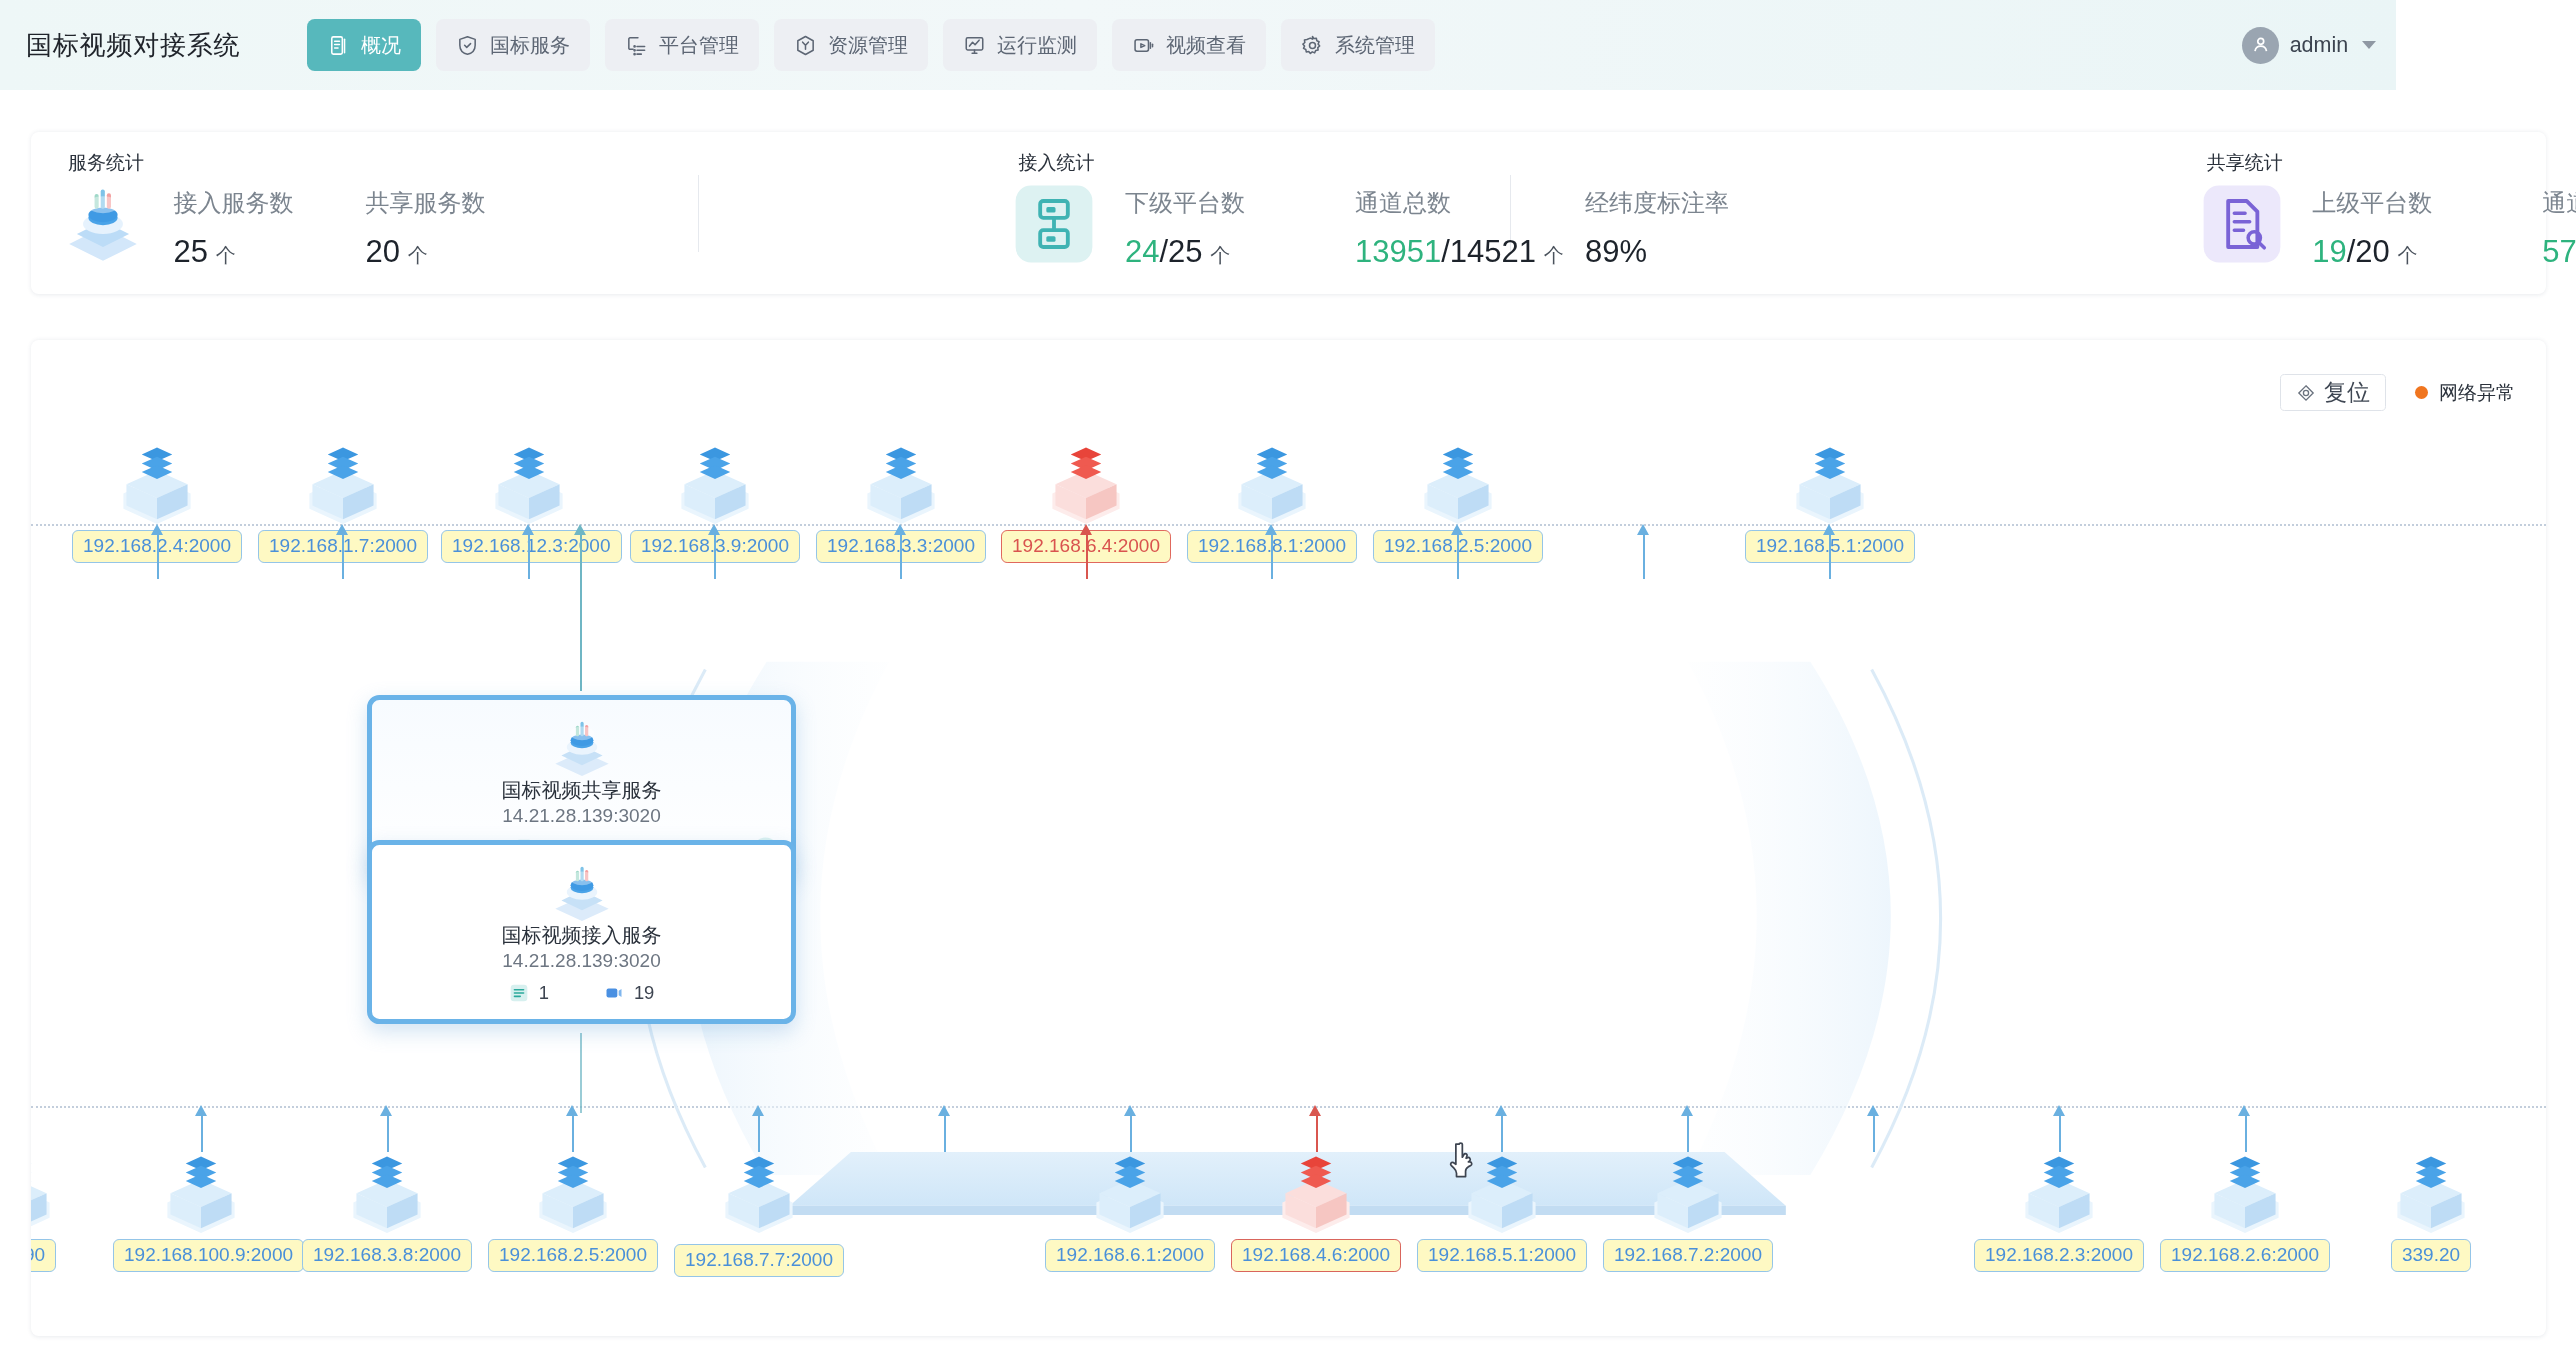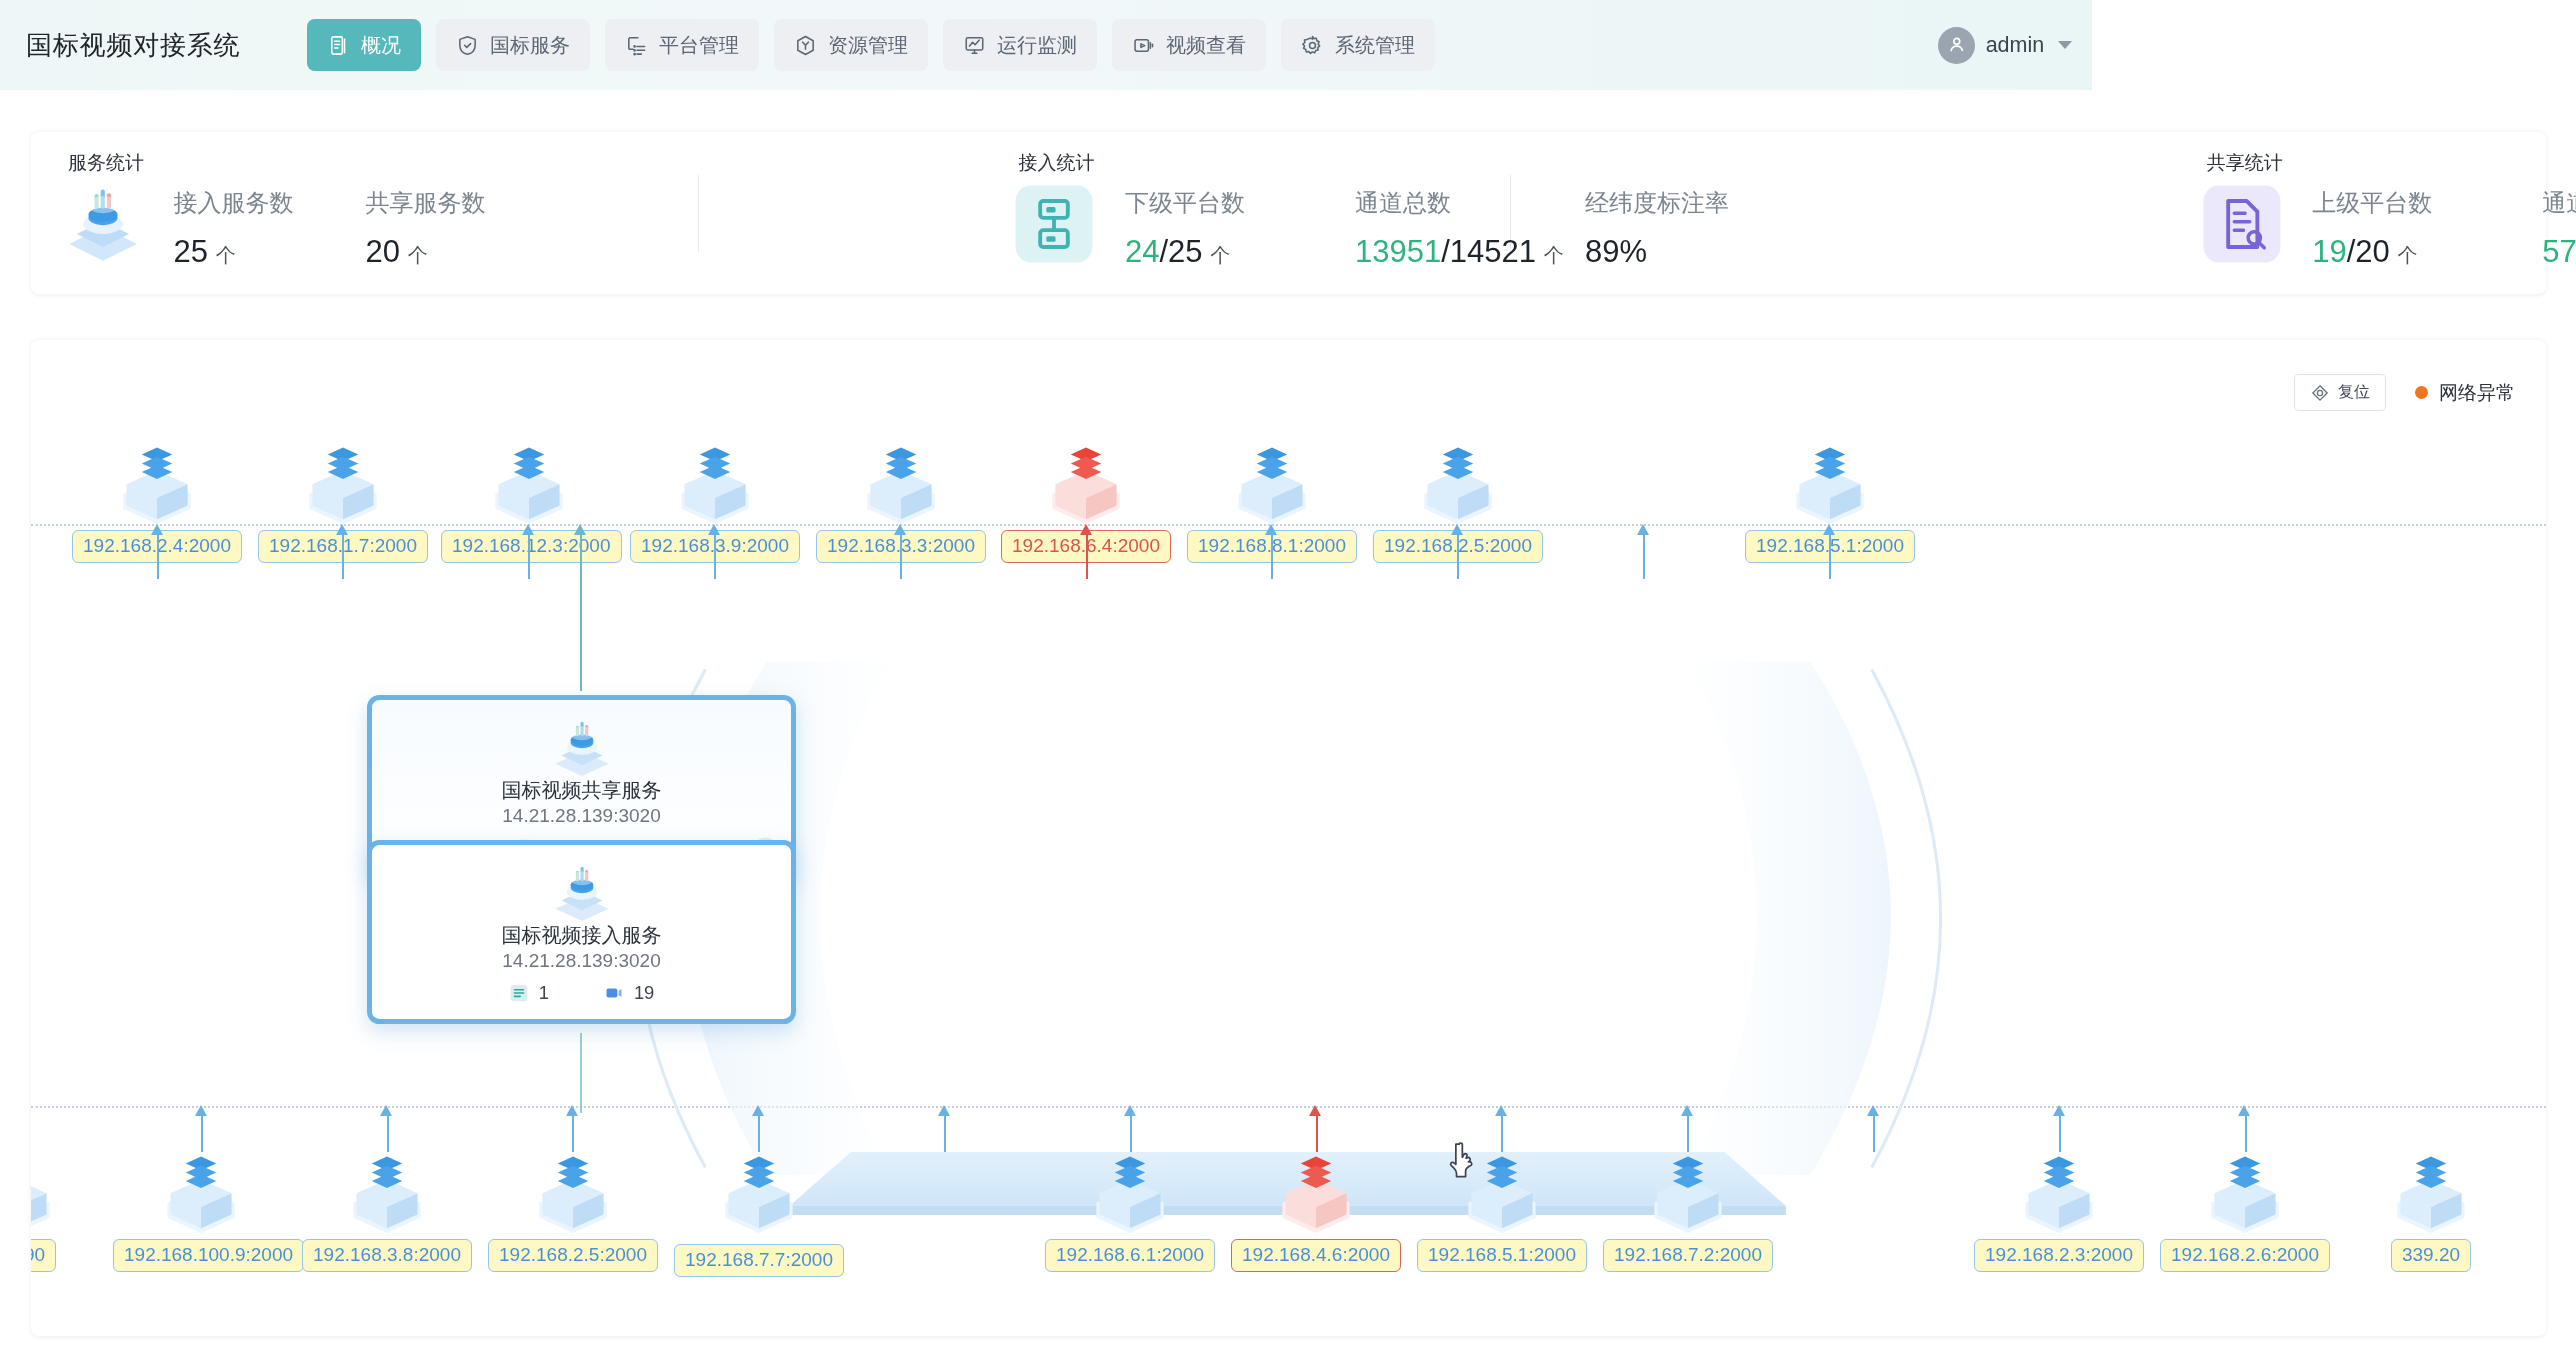--- a/index.html
+++ b/index.html
@@ -5,21 +5,21 @@
   * { box-sizing: border-box; margin: 0; padding: 0; }
   html, body {
     width: 2576px; height: 1358px;
     font-family: "Liberation Sans", "DejaVu Sans", sans-serif;
     background: #ffffff;
     overflow: hidden;
   }
 
   
   .topbar {
-    position: absolute; left: 0; top: 0; width: 2092px; height: 90px;
+    position: absolute; left: 0; top: 0; width: 2396px; height: 90px;
     background: linear-gradient(90deg,#eef7f7 0%, #f2f8f9 45%, #eaf5f6 100%);
     display: flex; align-items: center;
   }
   .brand {
     margin-left: 26px; font-size: 26px; color: #20242b; letter-spacing: 0.8px;
     font-weight: 400; white-space: nowrap;
   }
   .navtabs { display: flex; align-items: center; margin-left: 67px; gap: 15.3px; }
   .tab {
     height: 52px; border-radius: 7.7px; display: flex; align-items: center;
@@ -68,21 +68,21 @@
   
   .topo {
     position: absolute; left: 31px; top: 340px; width: 2515px; height: 996px;
     background: #fff; border-radius: 7.7px; box-shadow: 0 0.8px 4.6px rgba(40,60,90,.10);
     overflow: hidden;
   }
   .topo-tools { position: absolute; right: 31px; top: 34px; display: flex; align-items: center; gap: 29px; }
   .resetbtn {
     display: flex; align-items: center; gap: 7.7px; height: 37px; padding: 0 15.3px;
     border: 0.8px solid #dfe3e9; border-radius: 4.6px; background: #fff;
-    font-size: 16px; color: #3f4753;
+    font-size: 23px; color: #3f4753;
   }
   .legend { display: flex; align-items: center; gap: 10.7px; font-size: 19px; color: #2b323c; }
   .legend .dot { width: 13px; height: 13px; border-radius: 50%; background: #f0751f; }
 
   .divline { position: absolute; left: 0; width: 2515px; height: 0;
     border-top: 2.3px dotted #b9c6d6; opacity: .85; }
   .node { position: absolute; width: 176px; text-align: center; }
   .node .svr { width: 92px; height: 84px; margin: 0 auto; display: block; }
   .iptag {
     display: inline-block; border: 1.5px solid #94c5e8; border-radius: 6.1px;

